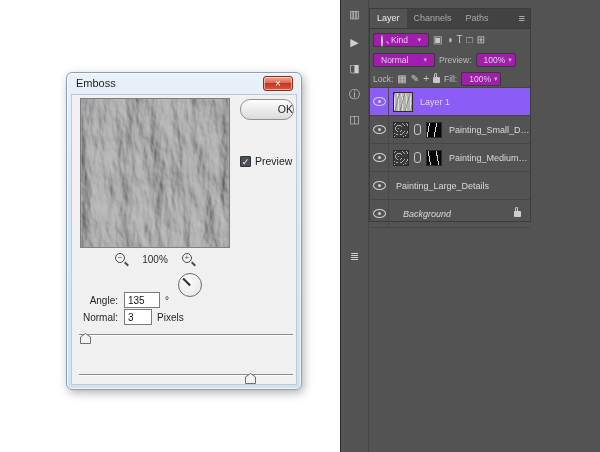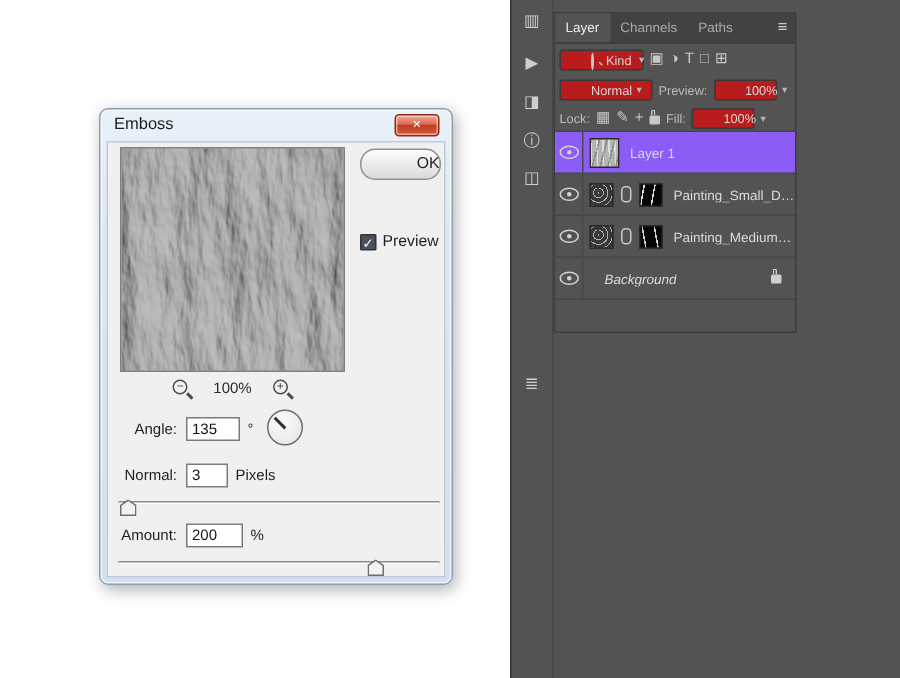--- a/index.html
+++ b/index.html
@@ -11,21 +11,21 @@
   .sicon{position:absolute;left:0;width:27px;text-align:center;color:#cfcfcf;font-size:11px;line-height:12px;cursor:default}
   .panel{position:absolute;left:28px;top:8px;width:162px;height:214px;background:#535353;border:1px solid #3c3c3c;box-sizing:border-box}
   .tabbar{display:flex;align-items:stretch;height:19px;background:#424242;border-bottom:1px solid #3a3a3a}
   .tab{font-size:9px;line-height:19px;padding:0 7px;color:#a9a9a9;white-space:nowrap}
   .tab.active{background:#535353;color:#ececec}
   .panel-menu{margin-left:auto;color:#c9c9c9;font-size:11px;line-height:18px;padding:0 5px}
   .frow{display:flex;align-items:center;gap:4px;padding:0 3px;box-sizing:border-box}
   .filter-row{height:21px}
   .blend-row{height:20px}
   .lock-row{height:18px;border-bottom:1px solid #454545}
-  .dd{display:flex;align-items:center;background:#b91c1c;border:1px solid #393939;border-radius:2px;color:#d8d8d8;font-size:8.5px;height:14px;padding:0 20px;box-sizing:border-box}
+  .dd{display:flex;align-items:center;background:#a21caf;border:1px solid #393939;border-radius:2px;color:#d8d8d8;font-size:8.5px;height:14px;padding:0 7px;box-sizing:border-box}
   .dd .arrow{margin-left:auto;font-size:7px;color:#b5b5b5;padding-left:3px}
   .kind-dd{width:56px;gap:2px}
   .blend-dd{width:62px}
   .val-dd{width:40px}
   .ficon{color:#c8c8c8;font-size:10px;line-height:10px}
   .small-label{color:#bdbdbd;font-size:8.5px;white-space:nowrap}
   .minimag{position:relative;width:8px;height:8px;flex:none}
   .minimag .lens{width:5px;height:5px;border:1px solid #c8c8c8;border-radius:50%}
   .minimag .handle{position:absolute;width:3px;height:1px;background:#c8c8c8;right:0;bottom:1px;transform:rotate(45deg)}
   
@@ -63,21 +63,21 @@
   .zoomrow{position:absolute;left:8px;top:158px;width:150px;display:flex;align-items:center;justify-content:center;gap:14px}
   .zoomtext{font-size:10px;color:#2a2a2a}
   .mag{position:relative;width:13px;height:13px}
   .mag .lens{width:8px;height:8px;border:1.5px solid #4c4c4c;border-radius:50%;display:flex;align-items:center;justify-content:center;font-size:8px;line-height:8px;color:#4c4c4c}
   .mag .handle{position:absolute;width:5px;height:2px;background:#4c4c4c;right:-1px;bottom:1px;transform:rotate(45deg)}
   .fieldrow{position:absolute;left:0;display:flex;align-items:center}
   .flabel{width:46px;text-align:right;font-size:10px;color:#1f1f1f;margin-right:6px}
   .finput{width:36px;height:16px;border:1px solid #7b7b7b;background:#fff;font-size:10px;color:#111;padding:0 3px;box-sizing:border-box;font-family:inherit}
   .w28{width:28px}.w38{width:38px}
   .funit{font-size:10px;color:#1f1f1f;margin-left:5px}
-  .angle-row{top:183px}
+  .angle-row{top:197px}
   .height-row{top:214px}
   .amount-row{top:254px}
   .dial{position:absolute;left:106px;top:178px;width:24px;height:24px;border:1px solid #6c6c6c;border-radius:50%;background:radial-gradient(circle at 40% 35%,#fcfcfc,#e3e3e3);box-sizing:border-box}
   .dial .hand{position:absolute;left:50%;top:50%;width:10px;height:1.5px;background:#2e2e2e;transform-origin:0 50%;transform:rotate(-135deg)}
   .slider{position:absolute;left:7px;width:214px;height:13px}
   .slider .track{position:absolute;left:0;right:0;top:3px;height:1px;background:#8a8a8a;border-bottom:1px solid #fdfdfd}
   .slider .sthumb{position:absolute;top:2px}
   .slider1{top:236px}
   .slider2{top:276px}
   .slider1 .sthumb{left:1px}
@@ -141,25 +141,20 @@
         <span class="funit">Pixels</span>
       </div>
 
       <div class="slider slider1">
         <span class="track"></span>
         <svg class="sthumb" width="11" height="11" xmlns="http://www.w3.org/2000/svg">
           <polygon points="5.5,0.5 10.5,4 10.5,10.5 0.5,10.5 0.5,4" fill="#f2f2f2" stroke="#6e6e6e"></polygon>
         </svg>
       </div>
 
-      <div class="fieldrow amount-row">
-        <span class="flabel">Amount:</span>
-        <input class="finput w38" value="200" style="">
-        <span class="funit">%</span>
-      </div>
 
       <div class="slider slider2">
         <span class="track"></span>
         <svg class="sthumb" width="11" height="11" xmlns="http://www.w3.org/2000/svg">
           <polygon points="5.5,0.5 10.5,4 10.5,10.5 0.5,10.5 0.5,4" fill="#f2f2f2" stroke="#6e6e6e"></polygon>
         </svg>
       </div>
 
     </div>
   </div>
@@ -243,20 +238,26 @@
       <div class="lrow">
         <span class="eyecell">
             <span class="eye"></span>
           </span>
         <span class="thumb speck"></span>
         <span class="chain"></span>
         <span class="thumb mask mask2"></span>
         <span class="lname">Painting_Medium_De...</span>
       </div>
 
+      <div class="lrow">
+        <span class="eyecell">
+            <span class="eye"></span>
+          </span>
+        <span class="lname" style="margin-left:7px">Painting_Large_Details</span>
+      </div>
 
       <div class="lrow">
         <span class="eyecell">
             <span class="eye"></span>
           </span>
         <span class="lname italic" style="margin-left:14px">Background</span>
         <span class="mini-lock"></span>
       </div>
 
     </div>

